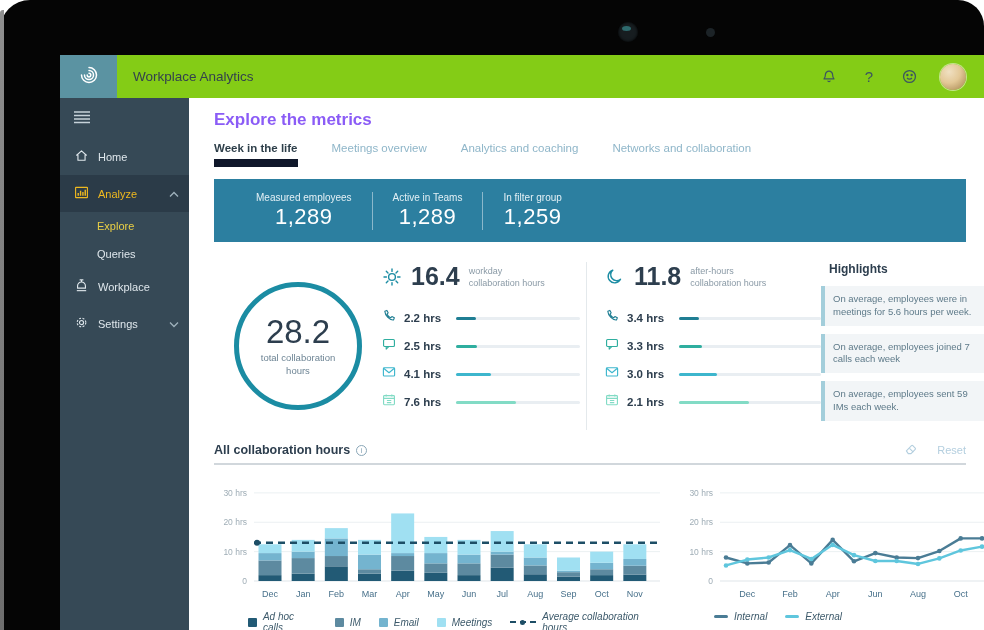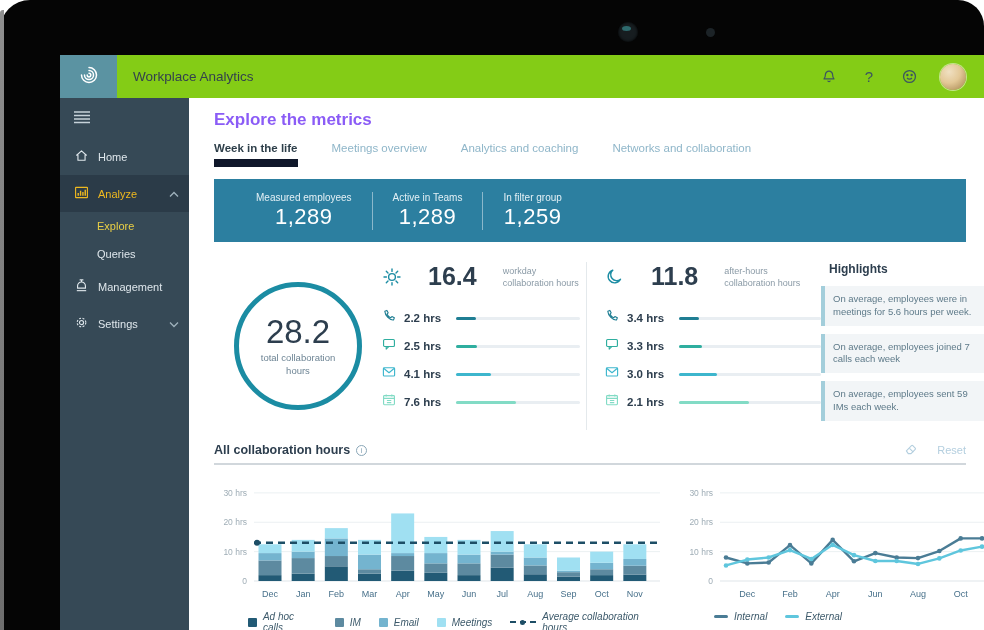--- a/index.html
+++ b/index.html
@@ -46,21 +46,21 @@
   .bstat:first-child{border-left:none;}
   .bstat-label{font-size:10px;margin-bottom:1px;color:#e3f0f5;}
   .bstat-value{font-size:22px;font-weight:300;letter-spacing:.5px;}
   
   .metrics{display:flex;padding:20px 0 8px;height:196px;}
   .circle-wrap{width:168px;display:flex;align-items:center;justify-content:center;flex:0 0 auto;}
   .big-circle{width:128px;height:128px;border-radius:50%;border:5px solid #1b8ca3;display:flex;flex-direction:column;align-items:center;justify-content:center;text-align:center;}
   .circle-value{font-size:33px;color:#2d3e4e;line-height:1;}
   .circle-label{font-size:9.5px;color:#6d8494;margin-top:4px;width:96px;line-height:1.35;}
   .metric-col{width:198px;flex:0 0 auto;padding-top:2px;}
-  .metric-head{display:flex;align-items:flex-start;gap:26px;margin-bottom:18px;}
+  .metric-head{display:flex;align-items:flex-start;gap:9px;margin-bottom:18px;}
   .metric-head .mh-icon{color:#1b8ca3;margin-top:3px;}
   .metric-value{font-size:25px;font-weight:bold;color:#2d3e4e;line-height:1;}
   .metric-label{font-size:9px;color:#8a9aa6;line-height:1.3;margin-top:2px;width:86px;}
   .metric-rows{display:flex;flex-direction:column;gap:10px;}
   .mrow{display:flex;align-items:center;gap:8px;}
   .mrow-value{font-size:11.5px;font-weight:bold;color:#2d3e4e;width:44px;}
   .mrow-bar{flex:1;height:3px;background:#e9eef2;border-radius:2px;position:relative;}
   .mrow-fill{position:absolute;left:0;top:0;height:3px;border-radius:2px;}
   .c0{color:#1f7e93;} .c1{color:#2fae9f;} .c2{color:#3db6cd;} .c3{color:#82dbc5;}
   .f0{background:#1f7e93;} .f1{background:#2fae9f;} .f2{background:#3db6cd;} .f3{background:#82dbc5;}
@@ -166,21 +166,21 @@
         <div class="side-sub active">Explore</div>
         <div class="side-sub">Queries</div>
         <div class="side-item">
           <span>
             <svg width="15" height="15" viewBox="0 0 16 16" fill="none" stroke="#dfe7ec" stroke-width="1.2" stroke-linejoin="round">
                 <path d="M6 2 h4 M8 2 v2.2"></path>
                 <path d="M8 4.2 a4.2 4.2 0 0 1 4.2 4.2 v2.4 H3.8 V8.4 A4.2 4.2 0 0 1 8 4.2 Z"></path>
                 <path d="M3 13.5 h10"></path>
               </svg>
           </span>
-          <span>Management</span>
+          <span>Workplace</span>
         </div>
         <div class="side-item">
           <span>
             <svg width="15" height="15" viewBox="0 0 16 16" fill="none" stroke="#dfe7ec" stroke-width="1.2">
                 <circle cx="8" cy="8" r="2.2"></circle>
                 <circle cx="8" cy="8" r="4.6" stroke-dasharray="2.1 1.6"></circle>
               </svg>
           </span>
           <span>Settings</span>
           <span class="chev">

